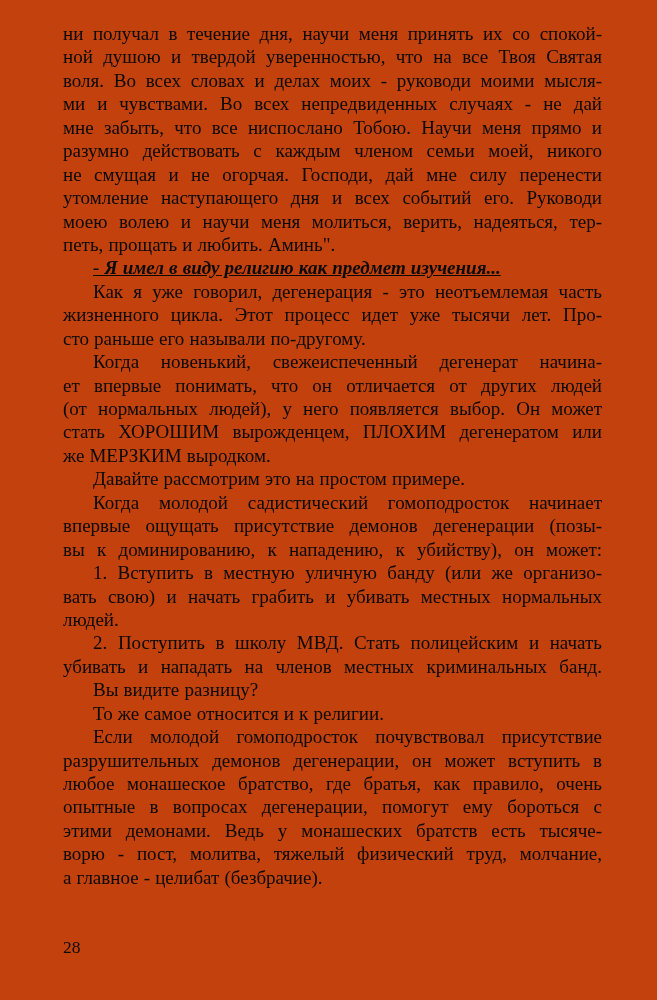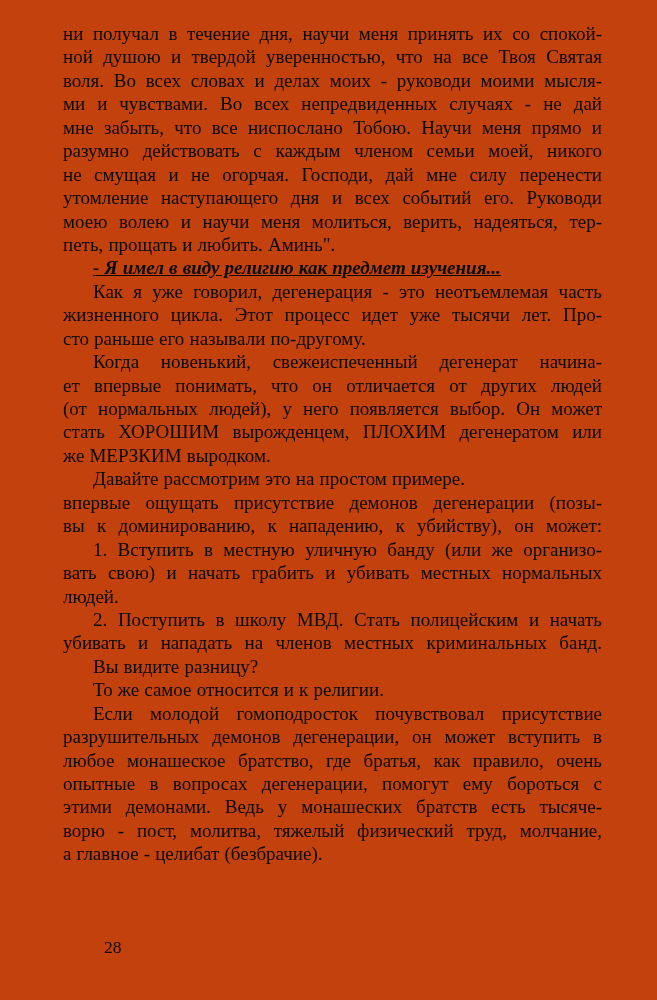--- a/index.html
+++ b/index.html
@@ -40,21 +40,20 @@
     font-weight: bold;
     font-style: italic;
     text-decoration: underline;
   }
   .page-number {
     position: absolute;
     left: 63px;
     top: 936px;
     font-size: 17.5px;
     line-height: 22px;
-    margin-left: 41px;
   }
 </style>
 </head>
 <body>
 
 <div class="page">
   <div class="text-block" id="text-block">
       <div class="line j">ни получал в течение дня, научи меня принять их со спокой-</div>
       <div class="line j">ной душою и твердой уверенностью, что на все Твоя Святая</div>
       <div class="line j">воля. Во всех словах и делах моих - руководи моими мысля-</div>
@@ -68,20 +67,21 @@
       <div class="line indent bi">- Я имел в виду религию как предмет изучения...</div>
       <div class="line j indent">Как я уже говорил, дегенерация - это неотъемлемая часть</div>
       <div class="line j">жизненного цикла. Этот процесс идет уже тысячи лет. Про-</div>
       <div class="line">сто раньше его называли по-другому.</div>
       <div class="line j indent">Когда новенький, свежеиспеченный дегенерат начина-</div>
       <div class="line j">ет впервые понимать, что он отличается от других людей</div>
       <div class="line j">(от нормальных людей), у него появляется выбор. Он может</div>
       <div class="line j">стать ХОРОШИМ вырожденцем, ПЛОХИМ дегенератом или</div>
       <div class="line">же МЕРЗКИМ выродком.</div>
       <div class="line indent">Давайте рассмотрим это на простом примере.</div>
+      <div class="line j indent">Когда молодой садистический гомоподросток начинает</div>
       <div class="line j">впервые ощущать присутствие демонов дегенерации (позы-</div>
       <div class="line j">вы к доминированию, к нападению, к убийству), он может:</div>
       <div class="line j indent">1. Вступить в местную уличную банду (или же организо-</div>
       <div class="line j">вать свою) и начать грабить и убивать местных нормальных</div>
       <div class="line">людей.</div>
       <div class="line j indent">2. Поступить в школу МВД. Стать полицейским и начать</div>
       <div class="line j">убивать и нападать на членов местных криминальных банд.</div>
       <div class="line indent">Вы видите разницу?</div>
       <div class="line indent">То же самое относится и к религии.</div>
       <div class="line j indent">Если молодой гомоподросток почувствовал присутствие</div>

